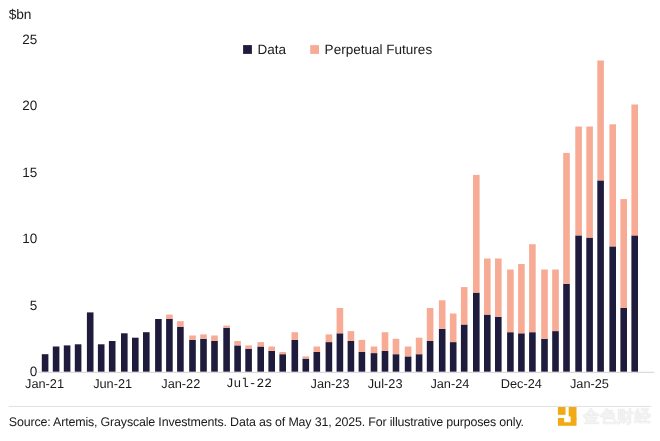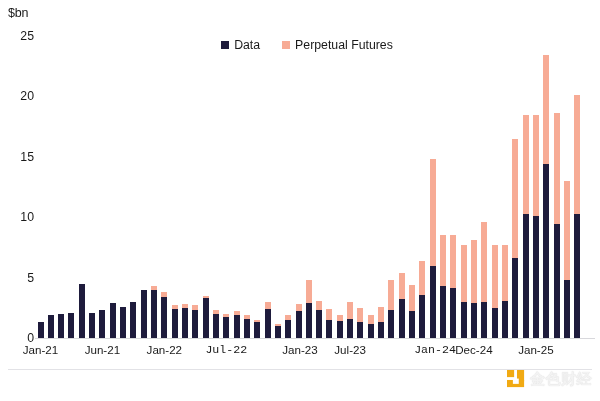--- a/index.html
+++ b/index.html
@@ -390,35 +390,36 @@
       </div>
       <div class="bar-group" title="May-25" style="left: 539.14px; height: 302px;">
         <div class="seg-spot" style="background: rgb(30, 27, 60); height: 124.424px; bottom: 0px;"></div>
         <div class="seg-perp" style="background: rgb(247, 171, 149); height: 118.384px; bottom: 124.424px;"></div>
       </div>
     </div>
 
   <div id="baseline"></div>
 
   <div id="footer-rule"></div>
+  <div id="source-note">Source: Artemis, Grayscale Investments. Data as of May 31, 2025. For illustrative purposes only.</div>
 
   <div id="watermark">
     <div id="watermark-logo">
       <svg viewBox="0 0 20 20" width="19" height="19" aria-hidden="true">
         <rect x="0" y="0" width="7.5" height="7.5" fill="#f0a300"></rect>
         <rect x="10.5" y="0" width="7.5" height="12" fill="#f0a300"></rect>
         <rect x="0" y="10.5" width="18" height="7.5" fill="#f0a300"></rect>
         <rect x="6.2" y="9.0" width="6.2" height="5.6" fill="#ffffff"></rect>
       </svg>
     </div>
     <div id="watermark-text">金色财经</div>
   </div>
 
 <div class="xtick-label" style="left: 40.5px;">Jan-21</div>
     <div class="xtick-label" style="left: 102.42px;">Jun-21</div>
     <div class="xtick-label" style="left: 164.34px;">Jan-22</div>
     <div class="xtick-label" style="left: 226.26px; font-family: Liberation Mono, monospace;">Jul-22</div>
     <div class="xtick-label" style="left: 300px;">Jan-23</div>
     <div class="xtick-label" style="left: 350.1px;">Jul-23</div>
-    <div class="xtick-label" style="left: 435px; font-family: Liberation Mono, monospace;">Jan-24</div>
+    <div class="xtick-label" style="left: 409px;">Jan-24</div>
     <div class="xtick-label" style="left: 473.94px;">Dec-24</div>
     <div class="xtick-label" style="left: 535.86px;">Jan-25</div>
   </div>
 
 </body></html>

